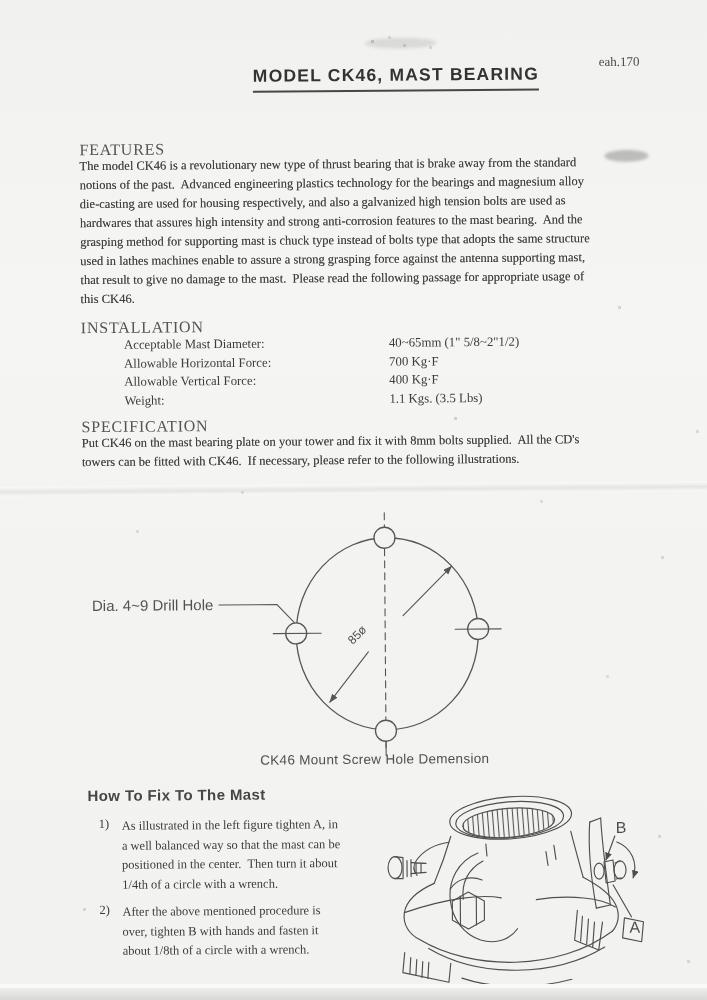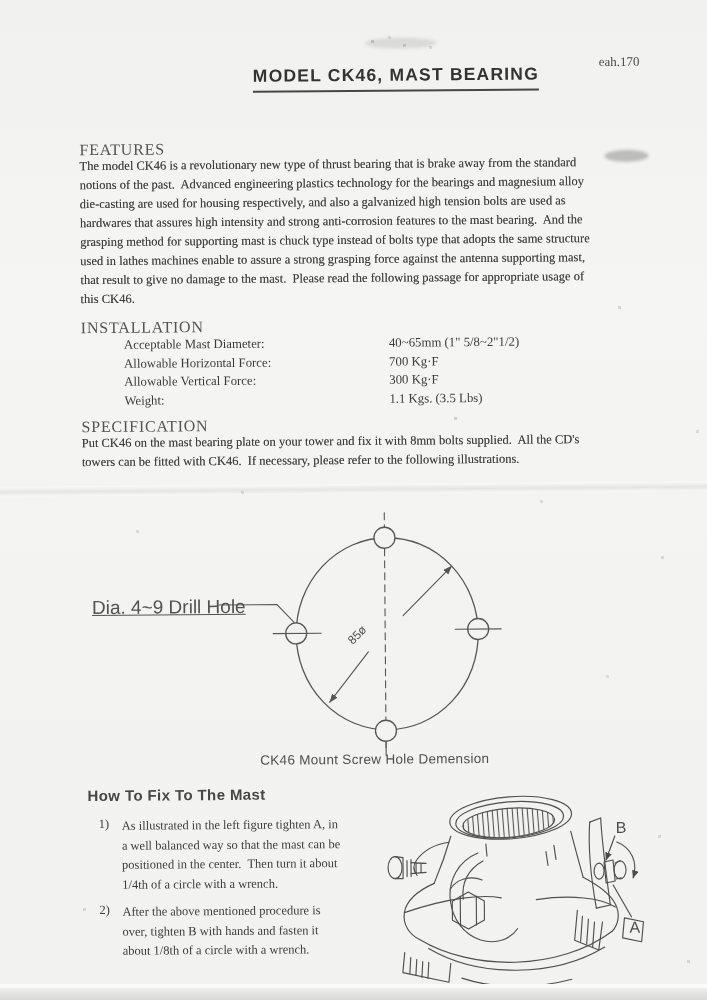--- a/index.html
+++ b/index.html
@@ -15,21 +15,21 @@
          letter-spacing:1.2px;color:#333;border-bottom:2px solid #47474a;
          padding-bottom:4px;white-space:nowrap;}
   .h-section{font-family:Liberation Serif, serif;font-size:16px;font-weight:500;
          letter-spacing:0.8px;color:#545454;}
   .body-text{font-size:12.5px;line-height:19px;white-space:pre;color:#3b3b3b;
          text-shadow:0 0 0.5px rgba(59,59,59,0.55);}
   .spec-rows{font-size:12.8px;line-height:18.5px;}
   .spec-row{display:flex;}
   .spec-label{width:265px;}
   .spec-value{white-space:nowrap;}
-  .diagram-label{font-family:"Liberation Sans",sans-serif;font-size:19px;color:#525252;white-space:nowrap;text-decoration:underline;}
+  .diagram-label{font-family:"Liberation Sans",sans-serif;font-size:15px;color:#525252;white-space:nowrap;}
   .caption{font-family:"Liberation Sans",sans-serif;font-size:13.5px;color:#4f4f4f;
          letter-spacing:0.3px;white-space:nowrap;}
   .howto-heading{font-family:"Liberation Sans",sans-serif;font-weight:bold;font-size:15px;
          letter-spacing:0.4px;color:#464646;}
   .step-num{font-size:12.5px;}
   .step-text{font-size:12.5px;line-height:19.5px;white-space:pre;}
   svg{position:absolute;overflow:visible;}
   svg text{font-family:"Liberation Sans",sans-serif;fill:#4c4c4c;}
   .smudge{position:absolute;border-radius:50%;filter:blur(1.6px);}
   .crease{position:absolute;left:0;width:707px;height:10px;
@@ -76,21 +76,21 @@
       <div class="spec-row">
         <span class="spec-label">Acceptable Mast Diameter:</span>
         <span class="spec-value">40~65mm (1" 5/8~2"1/2)</span>
       </div>
       <div class="spec-row">
         <span class="spec-label">Allowable Horizontal Force:</span>
         <span class="spec-value">700 Kg·F</span>
       </div>
       <div class="spec-row">
         <span class="spec-label">Allowable Vertical Force:</span>
-        <span class="spec-value">300 Kg·F</span>
+        <span class="spec-value">400 Kg·F</span>
       </div>
       <div class="spec-row">
         <span class="spec-label">Weight:</span>
         <span class="spec-value">1.1 Kgs. (3.5 Lbs)</span>
       </div>
     </div>
 
     <div class="abs h-section" style="left:82px;top:416px;">SPECIFICATION</div>
     <div class="abs body-text" style="left:82px;top:432px;">Put CK46 on the mast bearing plate on your tower and fix it with 8mm bolts supplied.  All the CD's
 towers can be fitted with CK46.  If necessary, please refer to the following illustrations.</div>

